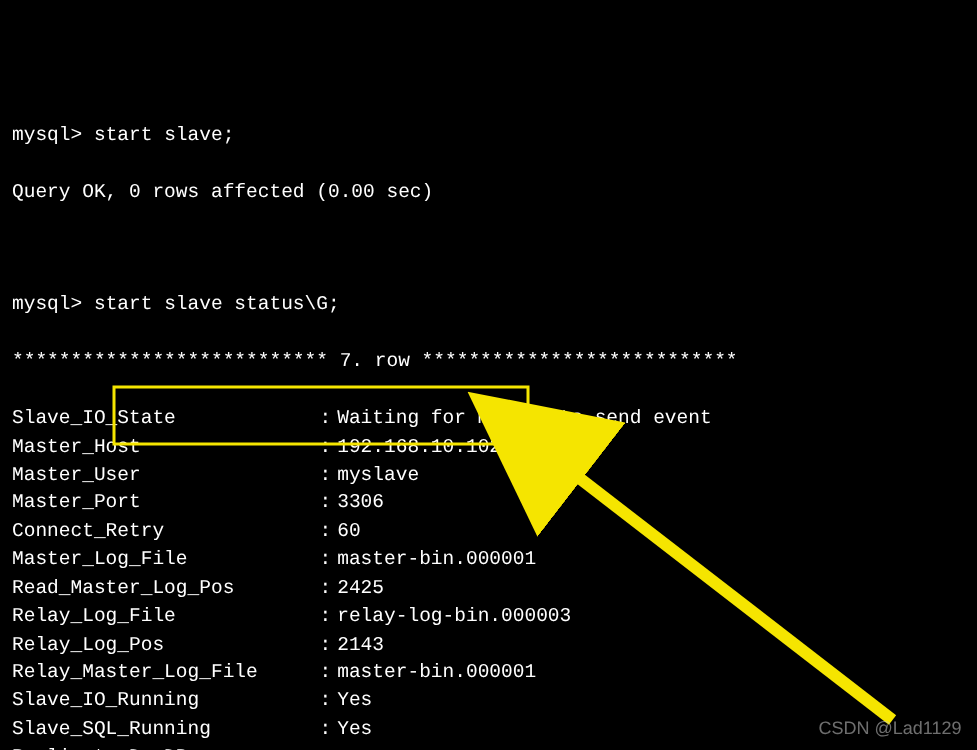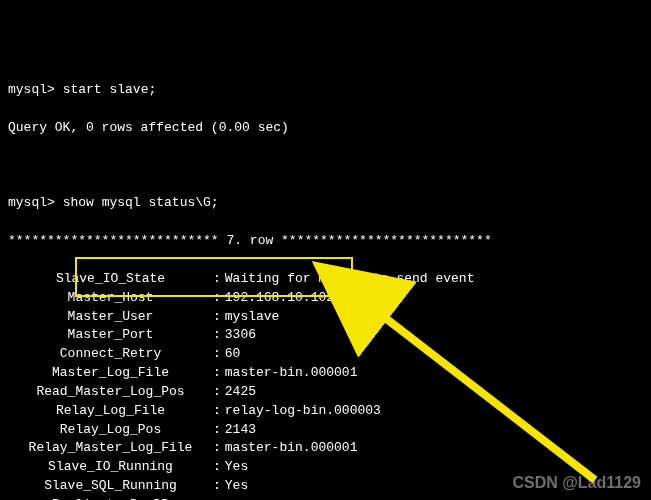--- a/index.html
+++ b/index.html
@@ -10,21 +10,21 @@
     font-size: 13px;
     line-height: 1.45;
     width: 651px;
     height: 500px;
     padding: 6px 8px;
     overflow: hidden;
     position: relative;
     white-space: pre;
   }
   .row { display: block; }
-  .label { display: inline-block; width: 205px; text-align: center; }
+  .label { display: inline-block; width: 205px; text-align: left; }
   .colon { display: inline; }
   .val { display: inline; padding-left: 4px; }
   .highlight-box {
     position: absolute;
     left: 75px;
     top: 257px;
     width: 278px;
     height: 40px;
     border: 2px solid #f5e500;
     pointer-events: none;
@@ -34,36 +34,35 @@
     left: 295px;
     top: 250px;
     width: 350px;
     height: 250px;
     pointer-events: none;
   }
   .watermark {
     position: absolute;
     right: 10px;
     bottom: 6px;
-    font-size: 16px;
+    font-size: 12px;
     color: rgba(200,200,200,0.55);
     font-family: Arial, sans-serif;
     white-space: nowrap;
-    font-weight: bold;
   }
 </style>
 </head>
 <body>
 
 
 
 <span class="row"><span>mysql&gt;</span> <span>start slave;</span></span>
 <span class="row">Query OK, 0 rows affected (0.00 sec)</span>
 <span class="row"> </span>
-<span class="row"><span>mysql&gt;</span> <span>show mysql status\G;</span></span>
+<span class="row"><span>mysql&gt;</span> <span>start slave status\G;</span></span>
 <span class="row"><span>***************************</span><span> 7. row </span><span>***************************</span></span>
 <div id="fields"><span class="row"><span class="label">Slave_IO_State</span><span class="colon">:</span><span class="val">Waiting for master to send event</span></span><span class="row"><span class="label">Master_Host</span><span class="colon">:</span><span class="val">192.168.10.102</span></span><span class="row"><span class="label">Master_User</span><span class="colon">:</span><span class="val">myslave</span></span><span class="row"><span class="label">Master_Port</span><span class="colon">:</span><span class="val">3306</span></span><span class="row"><span class="label">Connect_Retry</span><span class="colon">:</span><span class="val">60</span></span><span class="row"><span class="label">Master_Log_File</span><span class="colon">:</span><span class="val">master-bin.000001</span></span><span class="row"><span class="label">Read_Master_Log_Pos</span><span class="colon">:</span><span class="val">2425</span></span><span class="row"><span class="label">Relay_Log_File</span><span class="colon">:</span><span class="val">relay-log-bin.000003</span></span><span class="row"><span class="label">Relay_Log_Pos</span><span class="colon">:</span><span class="val">2143</span></span><span class="row"><span class="label">Relay_Master_Log_File</span><span class="colon">:</span><span class="val">master-bin.000001</span></span><span class="row"><span class="label">Slave_IO_Running</span><span class="colon">:</span><span class="val">Yes</span></span><span class="row"><span class="label">Slave_SQL_Running</span><span class="colon">:</span><span class="val">Yes</span></span><span class="row"><span class="label">Replicate_Do_DB</span><span class="colon">:</span><span class="val"></span></span></div>
 
 <div class="highlight-box"></div>
 
 <svg class="arrow" viewBox="0 0 350 250">
   <defs>
     <marker id="ah" markerWidth="12" markerHeight="12" refX="2" refY="6" orient="auto">
       <path d="M0,0 L12,6 L0,12 Z" fill="#f5e500"></path>
     </marker>

